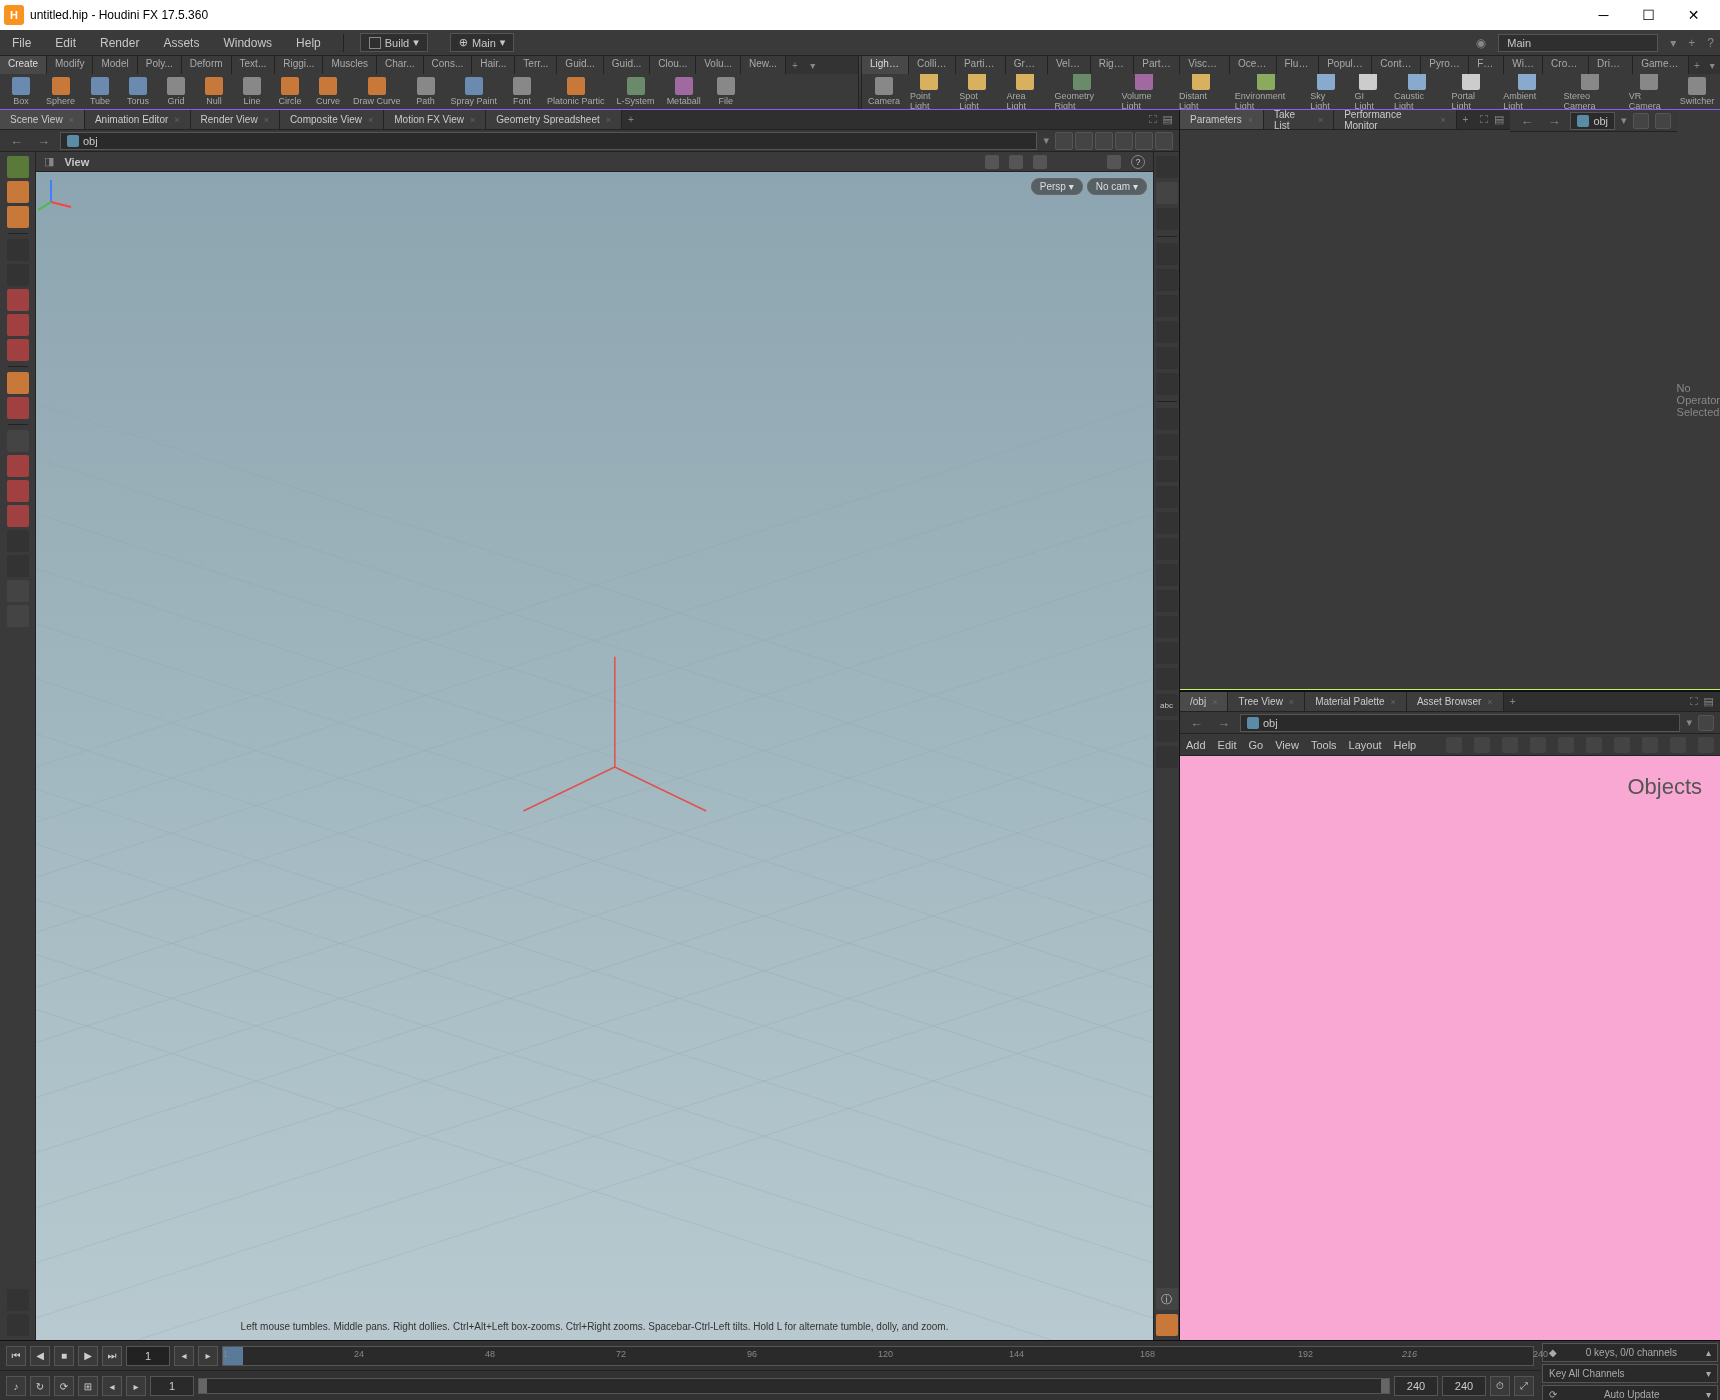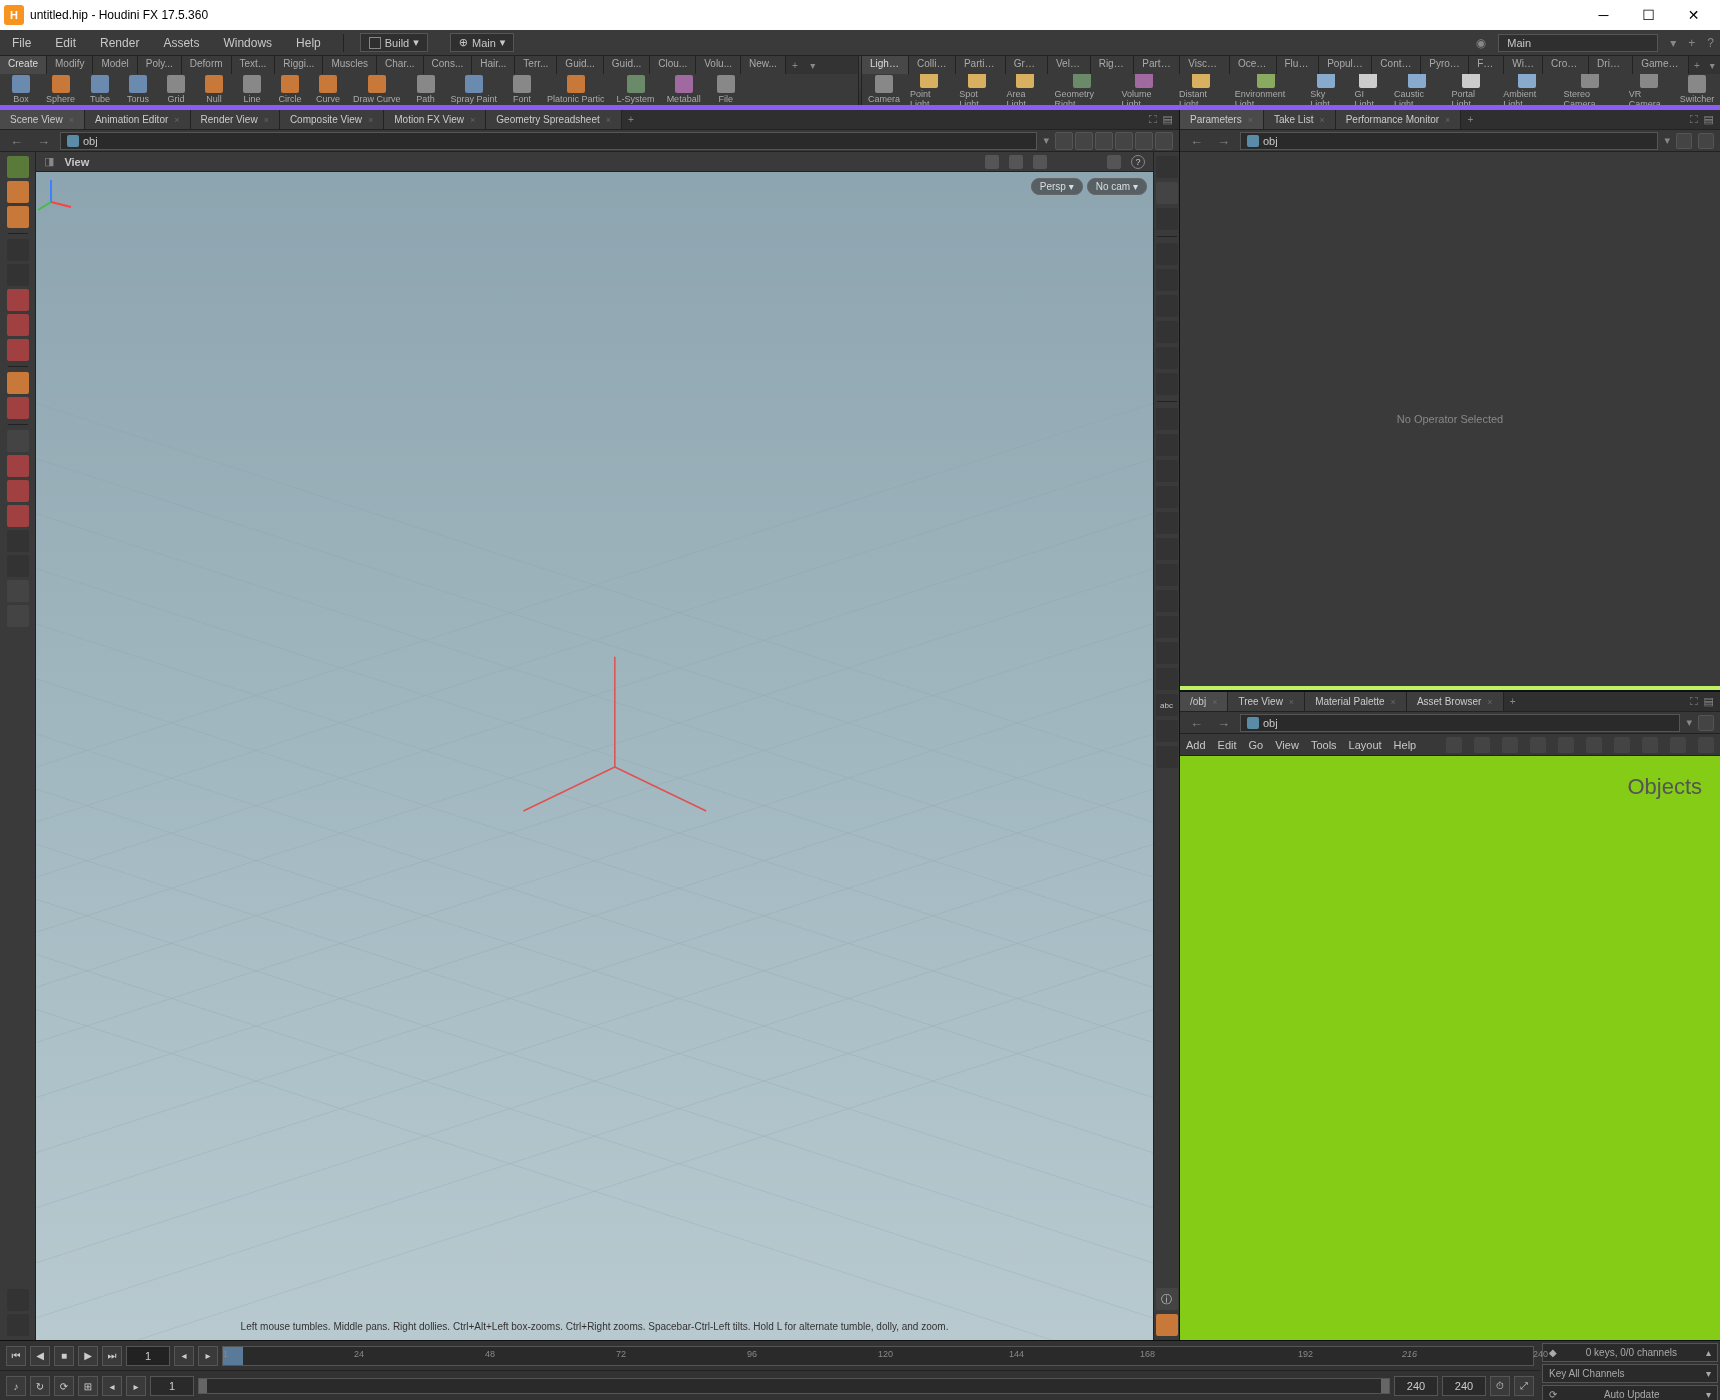--- a/index.html
+++ b/index.html
@@ -6,21 +6,21 @@
 body { background:#3a3a3a; color:#c8c8c8; width:1720px; height:1400px; overflow:hidden; font-size:11px; }
 .titlebar { height:30px; background:#fff; display:flex; align-items:center; padding:0 4px; color:#000; font-size:12px; }
 .titlebar .logo { width:20px; height:20px; background:#f7931e; border-radius:3px; margin-right:6px; display:flex; align-items:center; justify-content:center; color:#fff; font-weight:bold; font-size:11px; }
 .titlebar .spacer { flex:1; }
 .titlebar .winbtn { width:45px; height:30px; display:flex; align-items:center; justify-content:center; font-size:14px; color:#000; }
 .menubar { height:26px; background:#3a3a3a; border-bottom:1px solid #222; display:flex; align-items:center; padding:0 6px; gap:12px; font-size:12px; }
 .menubar .menu { padding:3px 6px; }
 .menubar .sep { flex:0 0 1px; height:18px; background:#222; margin:0 4px; }
 .desktop-sel { display:flex; align-items:center; gap:4px; padding:2px 8px; border:1px solid #555; background:#2f2f2f; font-size:11px; }
 .desktop-sel .icon { width:12px; height:12px; border:1px solid #888; }
-.shelf { height:54px; background:#3a3a3a; border-bottom:5px solid #8b5cf6; display:flex; }
+.shelf { height:54px; background:#3a3a3a; border-bottom:1px solid #8b5cf6; display:flex; }
 .shelf-half { flex:1; display:flex; flex-direction:column; min-width:0; }
 .shelf-tabs { height:18px; display:flex; align-items:stretch; background:#333; overflow:hidden; font-size:10px; }
 .shelf-tab { padding:2px 8px; border-right:1px solid #222; background:#3a3a3a; white-space:nowrap; overflow:hidden; text-overflow:ellipsis; flex-shrink:1; color:#aaa; }
 .shelf-tab.active { background:#484848; color:#ddd; }
 .shelf-add { width:18px; display:flex; align-items:center; justify-content:center; background:#333; color:#888; }
 .shelf-tools { flex:1; display:flex; align-items:center; overflow:hidden; padding:0 2px; }
 .shelf-tool { display:flex; flex-direction:column; align-items:center; justify-content:center; padding:1px 6px; font-size:9px; color:#aaa; min-width:38px; }
 .shelf-tool .ticon { width:18px; height:18px; border-radius:2px; margin-bottom:1px; }
 .shelf-divider { width:4px; background:linear-gradient(#444,#333); border-left:1px solid #222; border-right:1px solid #222; }
 .workarea { display:flex; height:calc(1400px - 30px - 26px - 54px - 60px); }
@@ -57,21 +57,21 @@
 .viewport-canvas svg { position:absolute; inset:0; width:100%; height:100%; }
 .vp-badges { position:absolute; top:6px; right:6px; display:flex; gap:4px; }
 .vp-badge { background:rgba(50,50,50,.6); border:1px solid #666; border-radius:8px; padding:2px 8px; font-size:10px; color:#ddd; }
 .vp-axis { position:absolute; left:40px; bottom:20px; }
 .vp-hint { position:absolute; bottom:8px; left:0; right:0; text-align:center; font-size:10px; color:#333; }
 .param-body { flex:1; background:#3a3a3a; display:flex; align-items:center; justify-content:center; color:#888; font-size:11px; }
 .net-pane { flex:1; display:flex; flex-direction:column; border-top:2px solid #111; }
 .net-menubar { height:22px; background:#383838; border-bottom:1px solid #222; display:flex; align-items:center; padding:0 6px; gap:12px; font-size:11px; }
 .net-menubar .spacer { flex:1; }
 .net-menubar .nicon { width:16px; height:16px; background:#444; border-radius:2px; }
-.net-canvas { flex:1; background:#84cc16; position:relative; }
+.net-canvas { flex:1; background:#f9a8d4; position:relative; }
 .net-title { position:absolute; top:18px; right:18px; font-size:22px; color:#555; }
 .net-empty { position:absolute; top:50%; left:0; right:0; text-align:center; color:#555; font-size:17px; transform:translateY(-50%); }
 .net-empty .sub { font-size:14px; margin-top:4px; color:#4a4a4a; }
 .footer { height:60px; background:#323232; border-top:1px solid #111; display:flex; flex-direction:column; }
 .timeline-row { height:30px; display:flex; align-items:center; padding:0 6px; gap:4px; border-bottom:1px solid #222; }
 .play-btn { width:20px; height:20px; background:#3a3a3a; border:1px solid #555; display:flex; align-items:center; justify-content:center; font-size:10px; color:#ccc; }
 .frame-input { width:44px; height:20px; background:#222; border:1px solid #555; color:#ccc; text-align:center; font-size:11px; }
 .timeline-track { flex:1; height:20px; background:#2a2a2a; border:1px solid #555; position:relative; font-size:9px; color:#888; }
 .timeline-track .marker { position:absolute; left:0; top:0; bottom:0; width:20px; background:#5a7a9a; }
 .timeline-track .tick { position:absolute; top:2px; }
@@ -473,21 +473,21 @@
         <div class="vt dark"></div>
         <div style="flex:1"></div>
         <div class="vt" style="display:flex;align-items:center;justify-content:center">ⓘ</div>
         <div class="vt orange"></div>
       </div>
     </div>
   </div>
 
   <div class="right-pane">
 
-    <div style="flex:0 0 580px;display:flex;flex-direction:column;border-bottom:4px solid #bef264">
+    <div style="flex:0 0 580px;display:flex;flex-direction:row;border-bottom:1px solid #bef264">
       <div class="pane-tabs" id="right-top-tabs">
           <div class="pane-tab active">
             <span>Parameters</span>
             <span class="x">×</span>
           </div>
           <div class="pane-tab">
             <span>Take List</span>
             <span class="x">×</span>
           </div>
           <div class="pane-tab">

